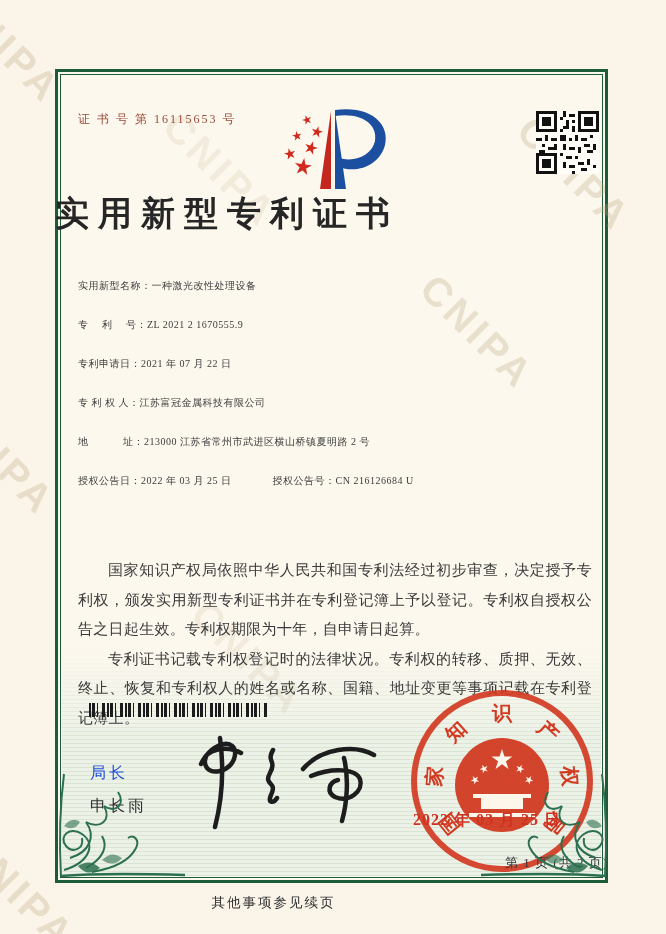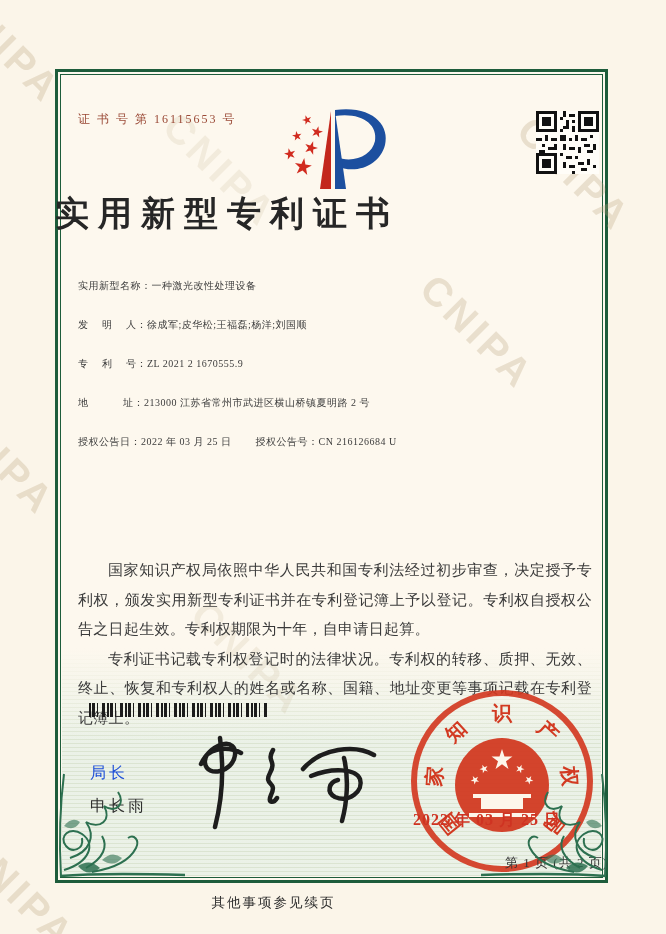--- a/index.html
+++ b/index.html
@@ -28,21 +28,21 @@
   .logo{position:absolute;left:272px;top:101px;}
   .qr{position:absolute;left:536px;top:111px;width:63px;height:63px;background:#fffdf8;}
 
   .title{position:absolute;left:55px;top:191px;width:553px;text-align:left;
          font-size:34px;font-weight:bold;letter-spacing:9px;color:#262626;}
 
   .fields{position:absolute;left:78px;top:278px;width:500px;display:flex;flex-direction:column;gap:23px;
           font-size:10px;line-height:16px;color:#3c3c3c;}
   .frow{white-space:nowrap;letter-spacing:0.5px;}
   .frow .lbl{letter-spacing:0.5px;}
-  .two-col .cell2{margin-left:21px;}
+  .two-col .cell2{margin-left:38px;}
 
   .body-text{position:absolute;left:78px;top:556px;width:514px;font-size:15px;line-height:29.5px;
              color:#3a3a3a;text-align:justify;letter-spacing:0.3px;}
   .body-text p{margin:0;text-indent:2em;}
 
   .barcode{position:absolute;left:89px;top:703px;width:178px;height:14px;
       background:repeating-linear-gradient(90deg,#1c1c1c 0 2px,transparent 2px 3px,#1c1c1c 3px 6px,
       transparent 6px 8px,#1c1c1c 8px 9px,transparent 9px 13px,#1c1c1c 13px 16px,transparent 16px 18px);}
 
   .sig-title{position:absolute;left:90px;top:763px;font-size:16px;color:#1d4ed8;letter-spacing:3px;}
@@ -151,22 +151,23 @@
           <rect x="2" y="2" width="3" height="3"></rect>
           <rect x="16" y="2" width="3" height="3"></rect>
           <rect x="2" y="16" width="3" height="3"></rect>
         </g>
     </svg>
 
     <div class="title">实用新型专利证书</div>
 
     <div class="fields">
       <div class="frow"><span class="lbl">实用新型名称：</span><span>一种激光改性处理设备</span></div>
-      <div class="frow"><span class="lbl">发　 明　 人：</span><span>徐成军;皮华松;王福磊;杨洋;刘国顺</span></div>
       <div class="frow"><span class="lbl">专　 利　 号：</span><span>ZL 2021 2 1670555.9</span></div>
+      <div class="frow"><span class="lbl">专利申请日：</span><span>2021 年 07 月 22 日</span></div>
+      <div class="frow"><span class="lbl">专 利 权 人：</span><span>江苏富冠金属科技有限公司</span></div>
       <div class="frow"><span class="lbl">地　　　 址：</span><span>213000 江苏省常州市武进区横山桥镇夏明路 2 号</span></div>
       <div class="frow two-col">
         <span><span class="lbl">授权公告日：</span><span>2022 年 03 月 25 日</span></span>
         <span class="cell2"><span class="lbl">授权公告号：</span><span>CN 216126684 U</span></span>
       </div>
     </div>
 
     <div class="body-text">
       <p>国家知识产权局依照中华人民共和国专利法经过初步审查，决定授予专利权，颁发实用新型专利证书并在专利登记簿上予以登记。专利权自授权公告之日起生效。专利权期限为十年，自申请日起算。</p>
       <p>专利证书记载专利权登记时的法律状况。专利权的转移、质押、无效、终止、恢复和专利权人的姓名或名称、国籍、地址变更等事项记载在专利登记簿上。</p>

